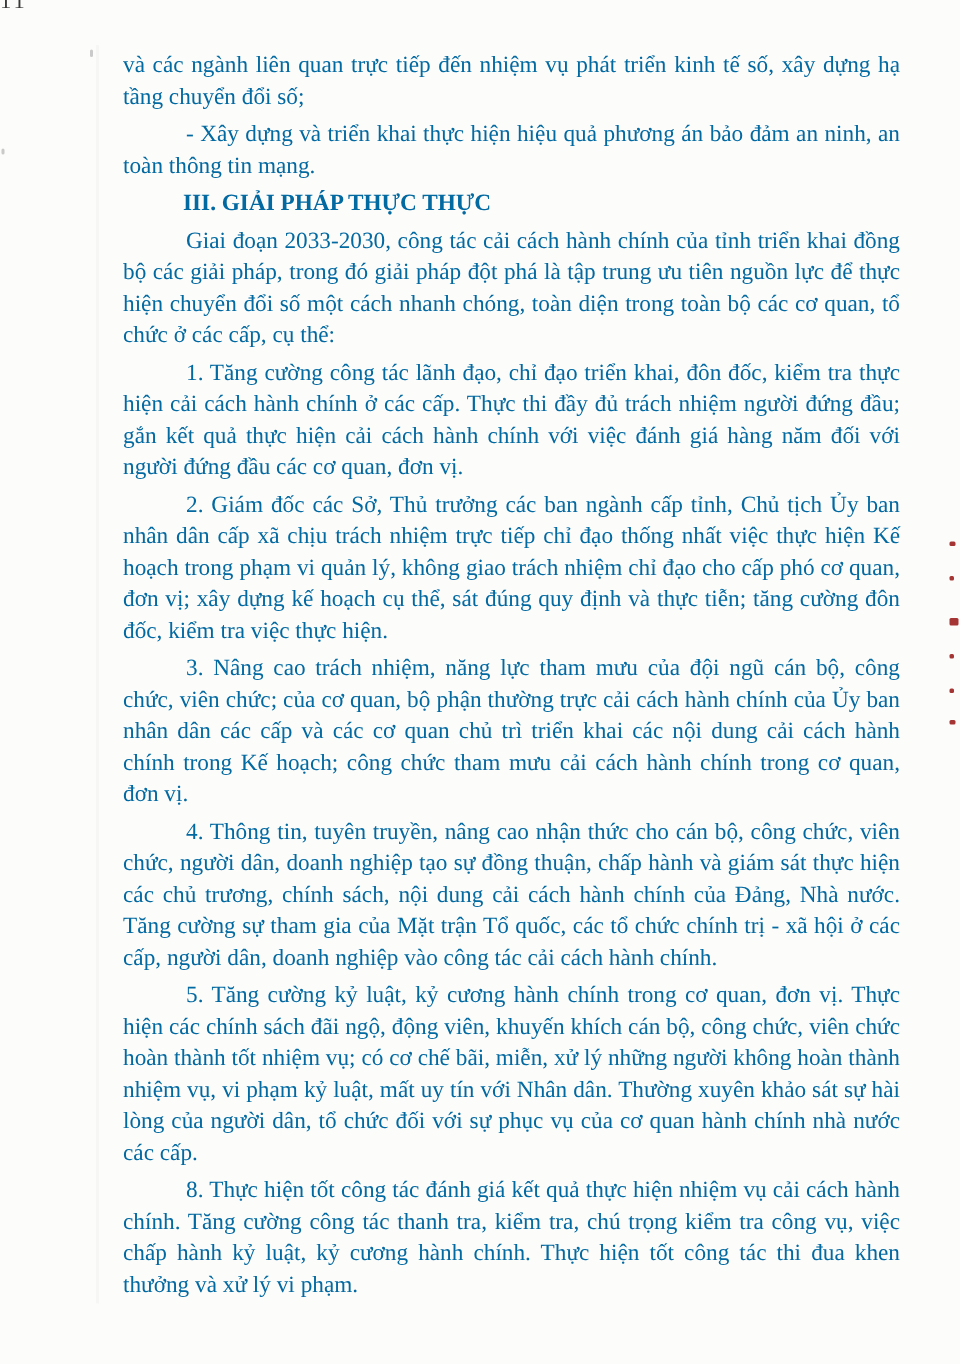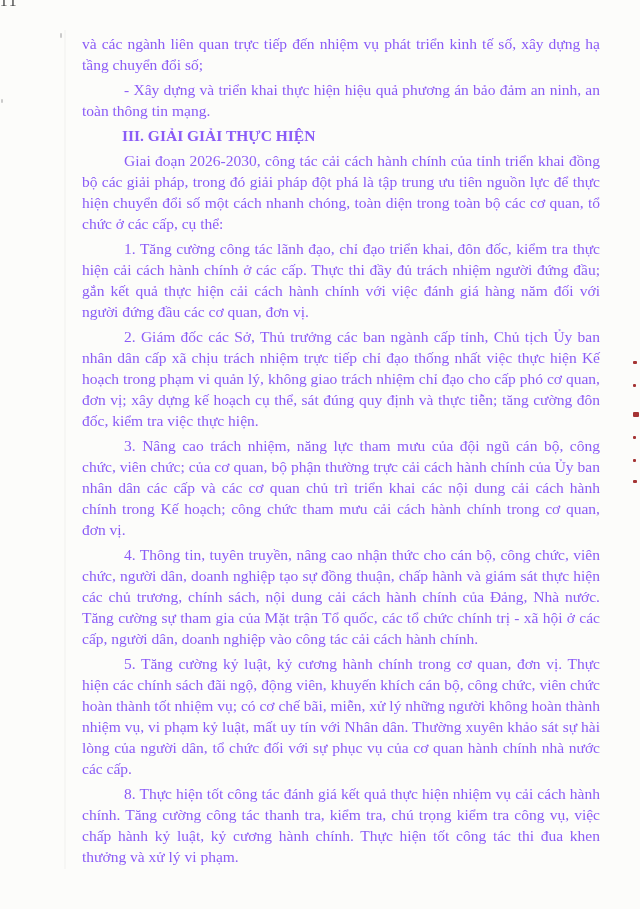--- a/index.html
+++ b/index.html
@@ -69,25 +69,25 @@
 </style>
 </head>
 <body style="background: rgb(252, 252, 250);">
 
 <div class="page-number-clip">
   <span>11</span>
 </div>
 
 <div class="scan-band"></div>
 
-<div class="content" style="color: #8b5cf6;">
+<div class="content" style="color: #0369a1;">
   <p>và các ngành liên quan trực tiếp đến nhiệm vụ phát triển kinh tế số, xây dựng hạ tầng chuyển đổi số;</p>
   <p class="indent">- Xây dựng và triển khai thực hiện hiệu quả phương án bảo đảm an ninh, an toàn thông tin mạng.</p>
-  <h3 class="heading">III. GIẢI GIẢI THỰC HIỆN</h3>
-  <p class="indent">Giai đoạn 2026-2030, công tác cải cách hành chính của tỉnh triển khai đồng bộ các giải pháp, trong đó giải pháp đột phá là tập trung ưu tiên nguồn lực để thực hiện chuyển đổi số một cách nhanh chóng, toàn diện trong toàn bộ các cơ quan, tổ chức ở các cấp, cụ thể:</p>
+  <h3 class="heading">III. GIẢI PHÁP THỰC THỰC</h3>
+  <p class="indent">Giai đoạn 2033-2030, công tác cải cách hành chính của tỉnh triển khai đồng bộ các giải pháp, trong đó giải pháp đột phá là tập trung ưu tiên nguồn lực để thực hiện chuyển đổi số một cách nhanh chóng, toàn diện trong toàn bộ các cơ quan, tổ chức ở các cấp, cụ thể:</p>
   <p class="indent">1. Tăng cường công tác lãnh đạo, chỉ đạo triển khai, đôn đốc, kiểm tra thực hiện cải cách hành chính ở các cấp. Thực thi đầy đủ trách nhiệm người đứng đầu; gắn kết quả thực hiện cải cách hành chính với việc đánh giá hàng năm đối với người đứng đầu các cơ quan, đơn vị.</p>
   <p class="indent">2. Giám đốc các Sở, Thủ trưởng các ban ngành cấp tỉnh, Chủ tịch Ủy ban nhân dân cấp xã chịu trách nhiệm trực tiếp chỉ đạo thống nhất việc thực hiện Kế hoạch trong phạm vi quản lý, không giao trách nhiệm chỉ đạo cho cấp phó cơ quan, đơn vị; xây dựng kế hoạch cụ thể, sát đúng quy định và thực tiễn; tăng cường đôn đốc, kiểm tra việc thực hiện.</p>
   <p class="indent">3. Nâng cao trách nhiệm, năng lực tham mưu của đội ngũ cán bộ, công chức, viên chức; của cơ quan, bộ phận thường trực cải cách hành chính của Ủy ban nhân dân các cấp và các cơ quan chủ trì triển khai các nội dung cải cách hành chính trong Kế hoạch; công chức tham mưu cải cách hành chính trong cơ quan, đơn vị.</p>
   <p class="indent">4. Thông tin, tuyên truyền, nâng cao nhận thức cho cán bộ, công chức, viên chức, người dân, doanh nghiệp tạo sự đồng thuận, chấp hành và giám sát thực hiện các chủ trương, chính sách, nội dung cải cách hành chính của Đảng, Nhà nước. Tăng cường sự tham gia của Mặt trận Tổ quốc, các tổ chức chính trị - xã hội ở các cấp, người dân, doanh nghiệp vào công tác cải cách hành chính.</p>
   <p class="indent">5. Tăng cường kỷ luật, kỷ cương hành chính trong cơ quan, đơn vị. Thực hiện các chính sách đãi ngộ, động viên, khuyến khích cán bộ, công chức, viên chức hoàn thành tốt nhiệm vụ; có cơ chế bãi, miễn, xử lý những người không hoàn thành nhiệm vụ, vi phạm kỷ luật, mất uy tín với Nhân dân. Thường xuyên khảo sát sự hài lòng của người dân, tổ chức đối với sự phục vụ của cơ quan hành chính nhà nước các cấp.</p>
   <p class="indent">8. Thực hiện tốt công tác đánh giá kết quả thực hiện nhiệm vụ cải cách hành chính. Tăng cường công tác thanh tra, kiểm tra, chú trọng kiểm tra công vụ, việc chấp hành kỷ luật, kỷ cương hành chính. Thực hiện tốt công tác thi đua khen thưởng và xử lý vi phạm.</p>
 </div>
 
 <div class="artifacts">
     <span class="red-mark" style="top: 361px; width: 4px; height: 3px; background: rgb(165, 52, 52);"></span>

